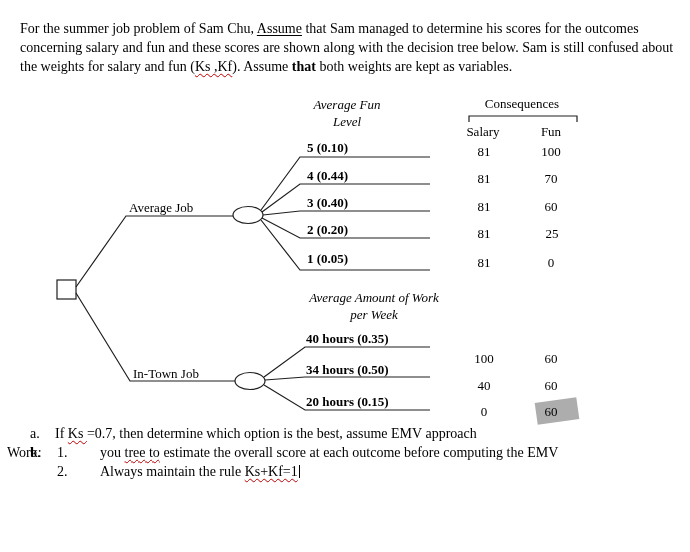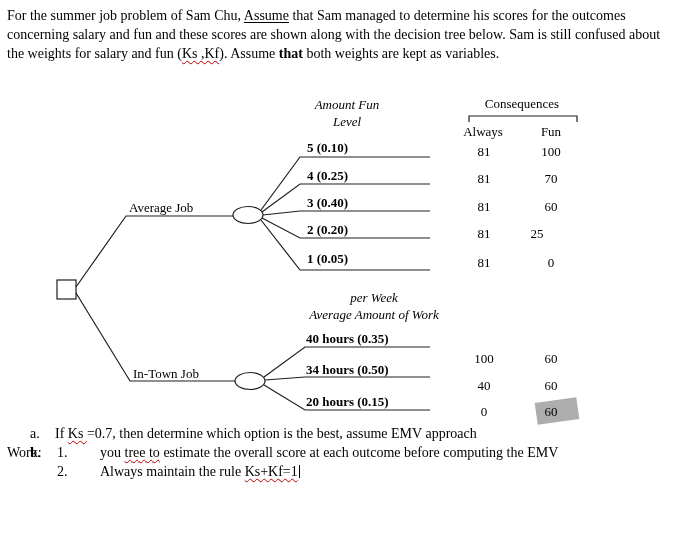--- a/index.html
+++ b/index.html
@@ -5,21 +5,21 @@
   * { box-sizing: border-box; }
   html, body { margin: 0; padding: 0; }
   body {
     width: 690px; height: 552px; position: relative;
     background: #ffffff; color: #000;
     font-family: "Liberation Serif", serif;
     overflow: hidden;
   }
   .doc-page { position: absolute; inset: 0; }
   .para {
-    position: absolute; top: 6px; left: 7px; width: 669px; margin: 0;
+    position: absolute; top: 6px; left: 7px; width: 669px; margin: 13px;
     font-size: 14px; line-height: 19px;
   }
   .u  { text-decoration: underline; text-underline-offset: 2px; }
   .sq { text-decoration: underline; text-decoration-style: wavy;
         text-decoration-color: #c00000; text-decoration-thickness: 1px;
         text-underline-offset: 2px; text-decoration-skip-ink: none; }
   .b  { font-weight: bold; }
 
   .tree { position: absolute; inset: 0; }
   .tree svg { position: absolute; left: 0; top: 0; }
@@ -72,48 +72,48 @@
 
         <path d="M264,377 L305,347 H430"></path>
         <path d="M265,380 L305,377 H430"></path>
         <path d="M264,385 L305,410 H430"></path>
 
         <path d="M469,122 V116 H577 V122"></path>
       </g>
     </svg>
 
     <div class="tnode ital cx" style="left:347px; top:96px">
-      <div>Amount Fun</div>
+      <div>Average Fun</div>
       <div>Level</div>
     </div>
     <div class="tnode cx" style="left:522px; top:96px">Consequences</div>
-    <div class="tnode cx" style="left:483px; top:124px">Always</div>
+    <div class="tnode cx" style="left:483px; top:124px">Salary</div>
     <div class="tnode cx" style="left:551px; top:124px">Fun</div>
     <div class="tnode ital cx" style="left:374px; top:289px">
+      <div>Average Amount of Work</div>
       <div>per Week</div>
-      <div>Average Amount of Work</div>
     </div>
 
     <div class="tnode" style="left:129px; top:200px">Average Job</div>
     <div class="tnode" style="left:133px; top:366px">In-Town Job</div>
 
     <div class="tnode bold cy" style="left:307px; top:147px">5 (0.10)</div>
-    <div class="tnode bold cy" style="left:307px; top:175px">4 (0.25)</div>
+    <div class="tnode bold cy" style="left:307px; top:175px">4 (0.44)</div>
     <div class="tnode bold cy" style="left:307px; top:202px">3 (0.40)</div>
     <div class="tnode bold cy" style="left:307px; top:229px">2 (0.20)</div>
     <div class="tnode bold cy" style="left:307px; top:258px">1 (0.05)</div>
 
     <div class="tnode cxy" style="left:484px; top:151px">81</div>
     <div class="tnode cxy" style="left:551px; top:151px">100</div>
     <div class="tnode cxy" style="left:484px; top:178px">81</div>
     <div class="tnode cxy" style="left:551px; top:178px">70</div>
     <div class="tnode cxy" style="left:484px; top:206px">81</div>
     <div class="tnode cxy" style="left:551px; top:206px">60</div>
     <div class="tnode cxy" style="left:484px; top:233px">81</div>
-    <div class="tnode cxy" style="left:537px; top:233px">25</div>
+    <div class="tnode cxy" style="left:552px; top:233px">25</div>
     <div class="tnode cxy" style="left:484px; top:262px">81</div>
     <div class="tnode cxy" style="left:551px; top:262px">0</div>
 
     <div class="tnode bold cy" style="left:306px; top:338px">40 hours (0.35)</div>
     <div class="tnode bold cy" style="left:306px; top:369px">34 hours (0.50)</div>
     <div class="tnode bold cy" style="left:306px; top:401px">20 hours (0.15)</div>
 
     <div class="tnode cxy" style="left:484px; top:358px">100</div>
     <div class="tnode cxy" style="left:551px; top:358px">60</div>
     <div class="tnode cxy" style="left:484px; top:385px">40</div>

